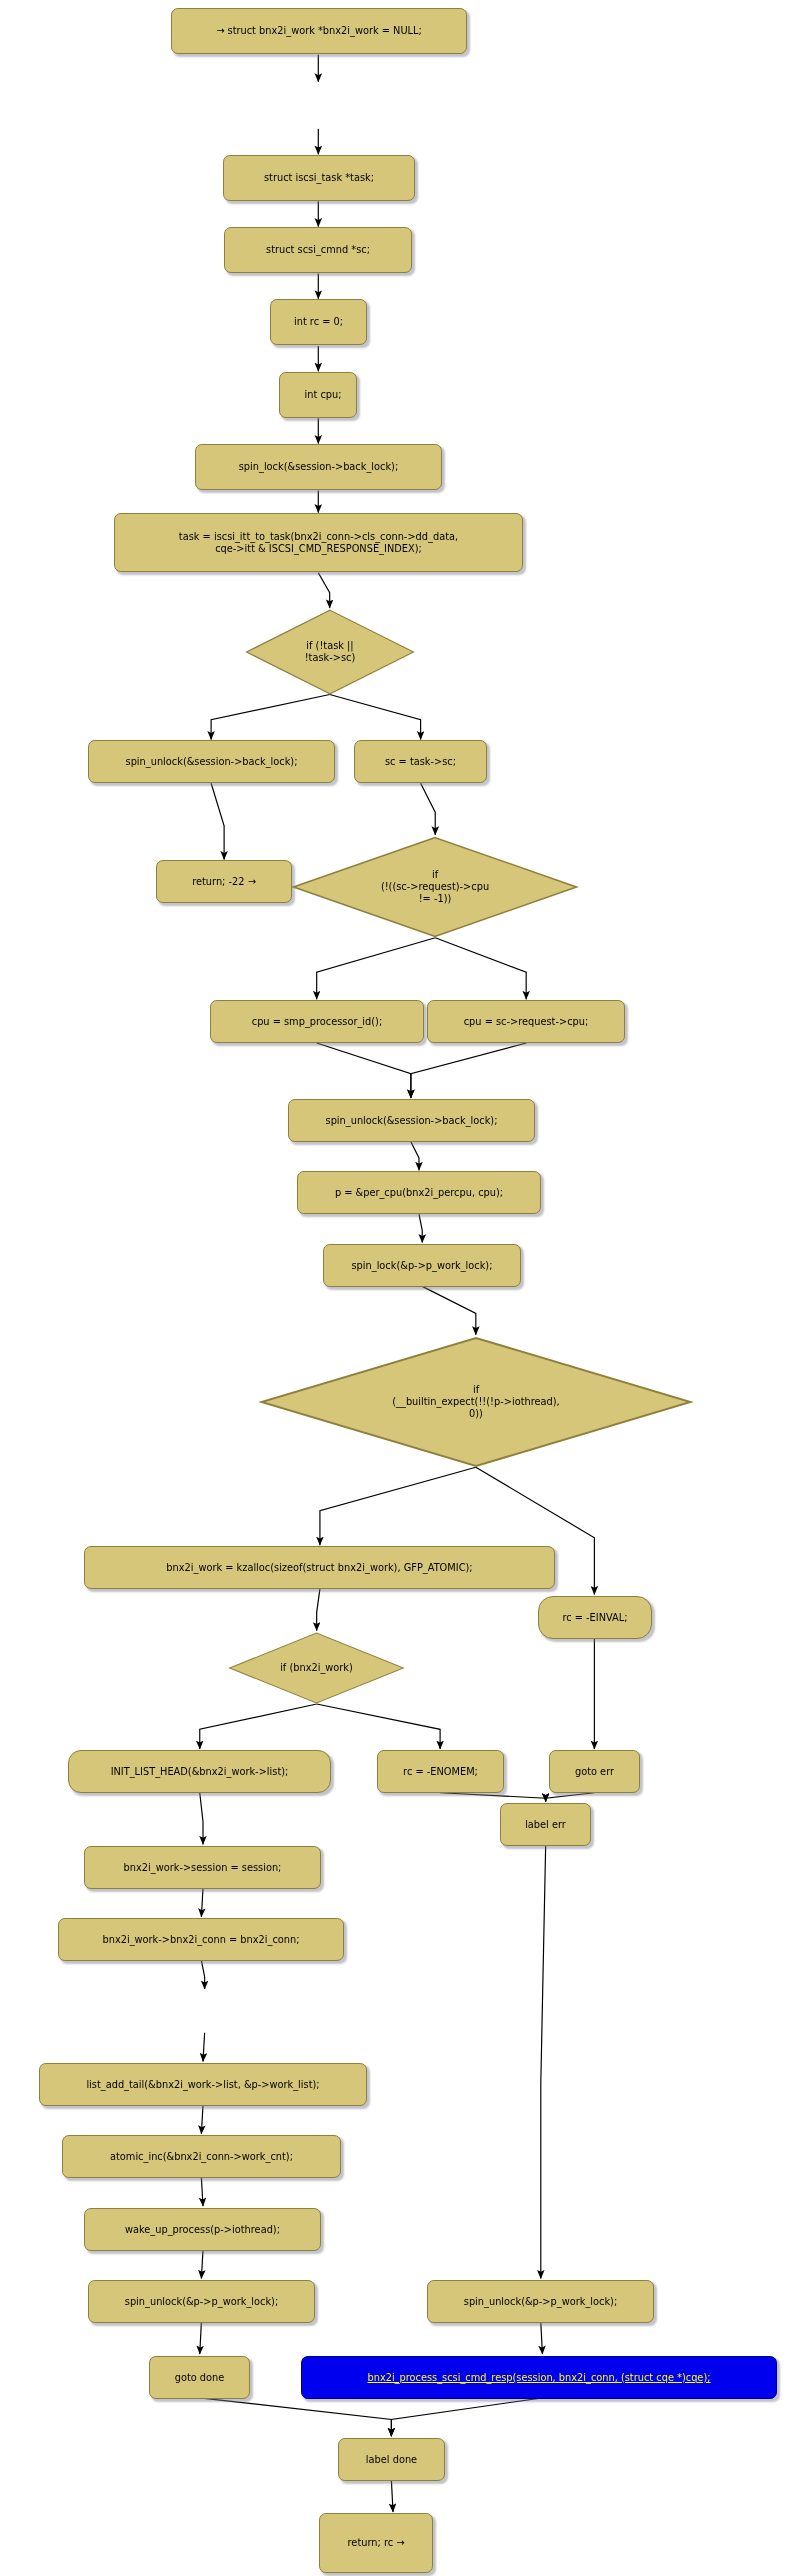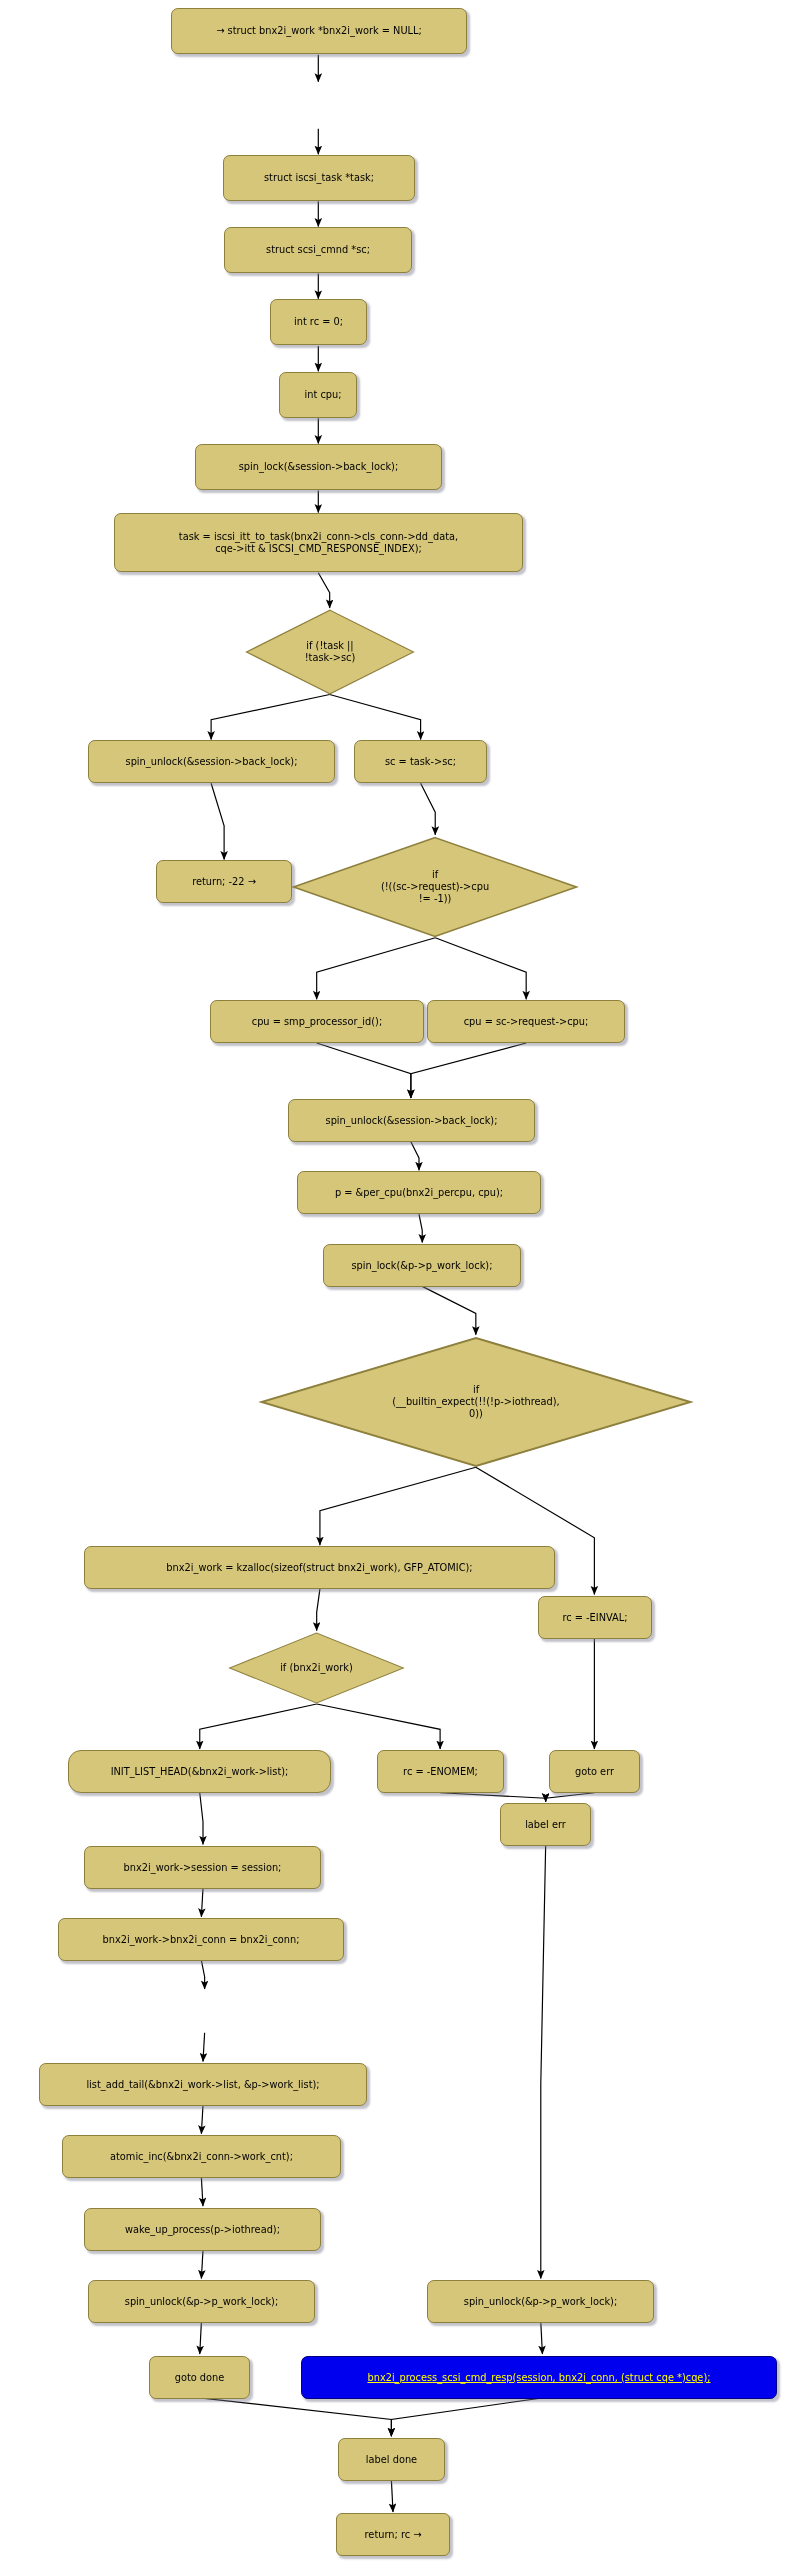--- a/index.html
+++ b/index.html
@@ -160,36 +160,36 @@
     <div class="node proc" style="left: 323px; top: 1244px; width: 198px; height: 43px;">spin_lock(&amp;p-&gt;p_work_lock);</div>
     <div class="dia-wrap" style="left: 255px; top: 1336px; width: 442px; height: 132px;">
       <svg class="dia-shape" viewBox="0 0 100 100" preserveAspectRatio="none">
         <polygon points="50,1.5 98.5,50 50,98.5 1.5,50" fill="#d6c67a" stroke="#8d7f3c" stroke-width="1.1"></polygon>
       </svg>
       <div class="dia-label">if
 (__builtin_expect(!!(!p-&gt;iothread),
 0))</div>
     </div>
     <div class="node proc" style="left: 84px; top: 1546px; width: 471px; height: 43px;">bnx2i_work = kzalloc(sizeof(struct bnx2i_work), GFP_ATOMIC);</div>
-    <div class="node proc" style="left: 538px; top: 1596px; width: 114px; height: 43px;">rc = -EINVAL;</div>
+    <div class="node proc" style="left: 538px; top: 1596px; width: 114px; height: 43px; border-radius: 15px;">rc = -EINVAL;</div>
     <div class="dia-wrap" style="left: 227px; top: 1632px; width: 179px; height: 72px;">
       <svg class="dia-shape" viewBox="0 0 100 100" preserveAspectRatio="none">
         <polygon points="50,1.5 98.5,50 50,98.5 1.5,50" fill="#d6c67a" stroke="#8d7f3c" stroke-width="1.1"></polygon>
       </svg>
       <div class="dia-label">if (bnx2i_work)</div>
     </div>
     <div class="node proc" style="left: 549px; top: 1750px; width: 91px; height: 43px;">goto err</div>
     <div class="node proc" style="left: 68px; top: 1750px; width: 263px; height: 43px; border-radius: 13px;">INIT_LIST_HEAD(&amp;bnx2i_work-&gt;list);</div>
     <div class="node proc" style="left: 377px; top: 1750px; width: 127px; height: 43px;">rc = -ENOMEM;</div>
     <div class="node proc" style="left: 500px; top: 1803px; width: 91px; height: 43px;">label err</div>
     <div class="node proc" style="left: 84px; top: 1846px; width: 237px; height: 43px;">bnx2i_work-&gt;session = session;</div>
     <div class="node proc" style="left: 58px; top: 1918px; width: 286px; height: 43px;">bnx2i_work-&gt;bnx2i_conn = bnx2i_conn;</div>
     <div class="node proc" style="left: 39px; top: 2063px; width: 328px; height: 43px;">list_add_tail(&amp;bnx2i_work-&gt;list, &amp;p-&gt;work_list);</div>
     <div class="node proc" style="left: 62px; top: 2135px; width: 279px; height: 43px;">atomic_inc(&amp;bnx2i_conn-&gt;work_cnt);</div>
     <div class="node proc" style="left: 84px; top: 2208px; width: 237px; height: 43px;">wake_up_process(p-&gt;iothread);</div>
     <div class="node proc" style="left: 88px; top: 2280px; width: 227px; height: 43px;">spin_unlock(&amp;p-&gt;p_work_lock);</div>
     <div class="node proc" style="left: 427px; top: 2280px; width: 227px; height: 43px;">spin_unlock(&amp;p-&gt;p_work_lock);</div>
     <div class="node proc" style="left: 149px; top: 2356px; width: 101px; height: 43px;">goto done</div>
     <div class="node proc hl" style="left: 301px; top: 2356px; width: 476px; height: 43px;">bnx2i_process_scsi_cmd_resp(session, bnx2i_conn, (struct cqe *)cqe);</div>
     <div class="node proc" style="left: 338px; top: 2438px; width: 107px; height: 43px;">label done</div>
-    <div class="node proc" style="left: 336px; top: 2513px; width: 114px; height: 43px; border-radius: 6px;">return; rc →</div>
+    <div class="node proc" style="left: 319px; top: 2513px; width: 114px; height: 60px;">return; rc →</div>
   </div>
 
 
 </body></html>

